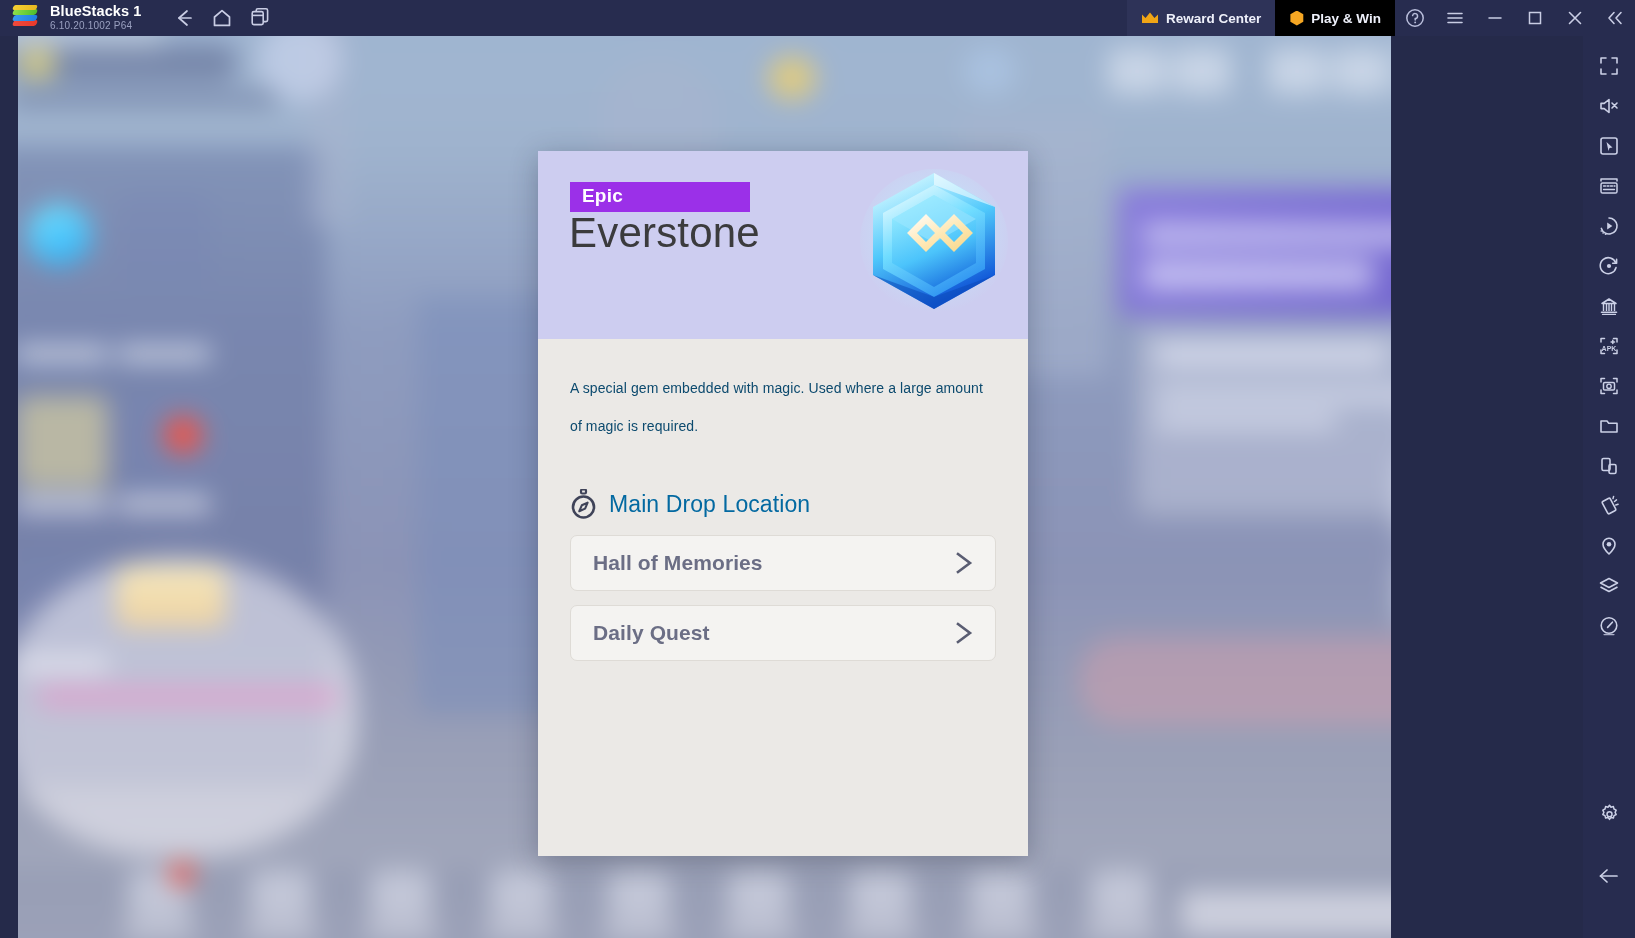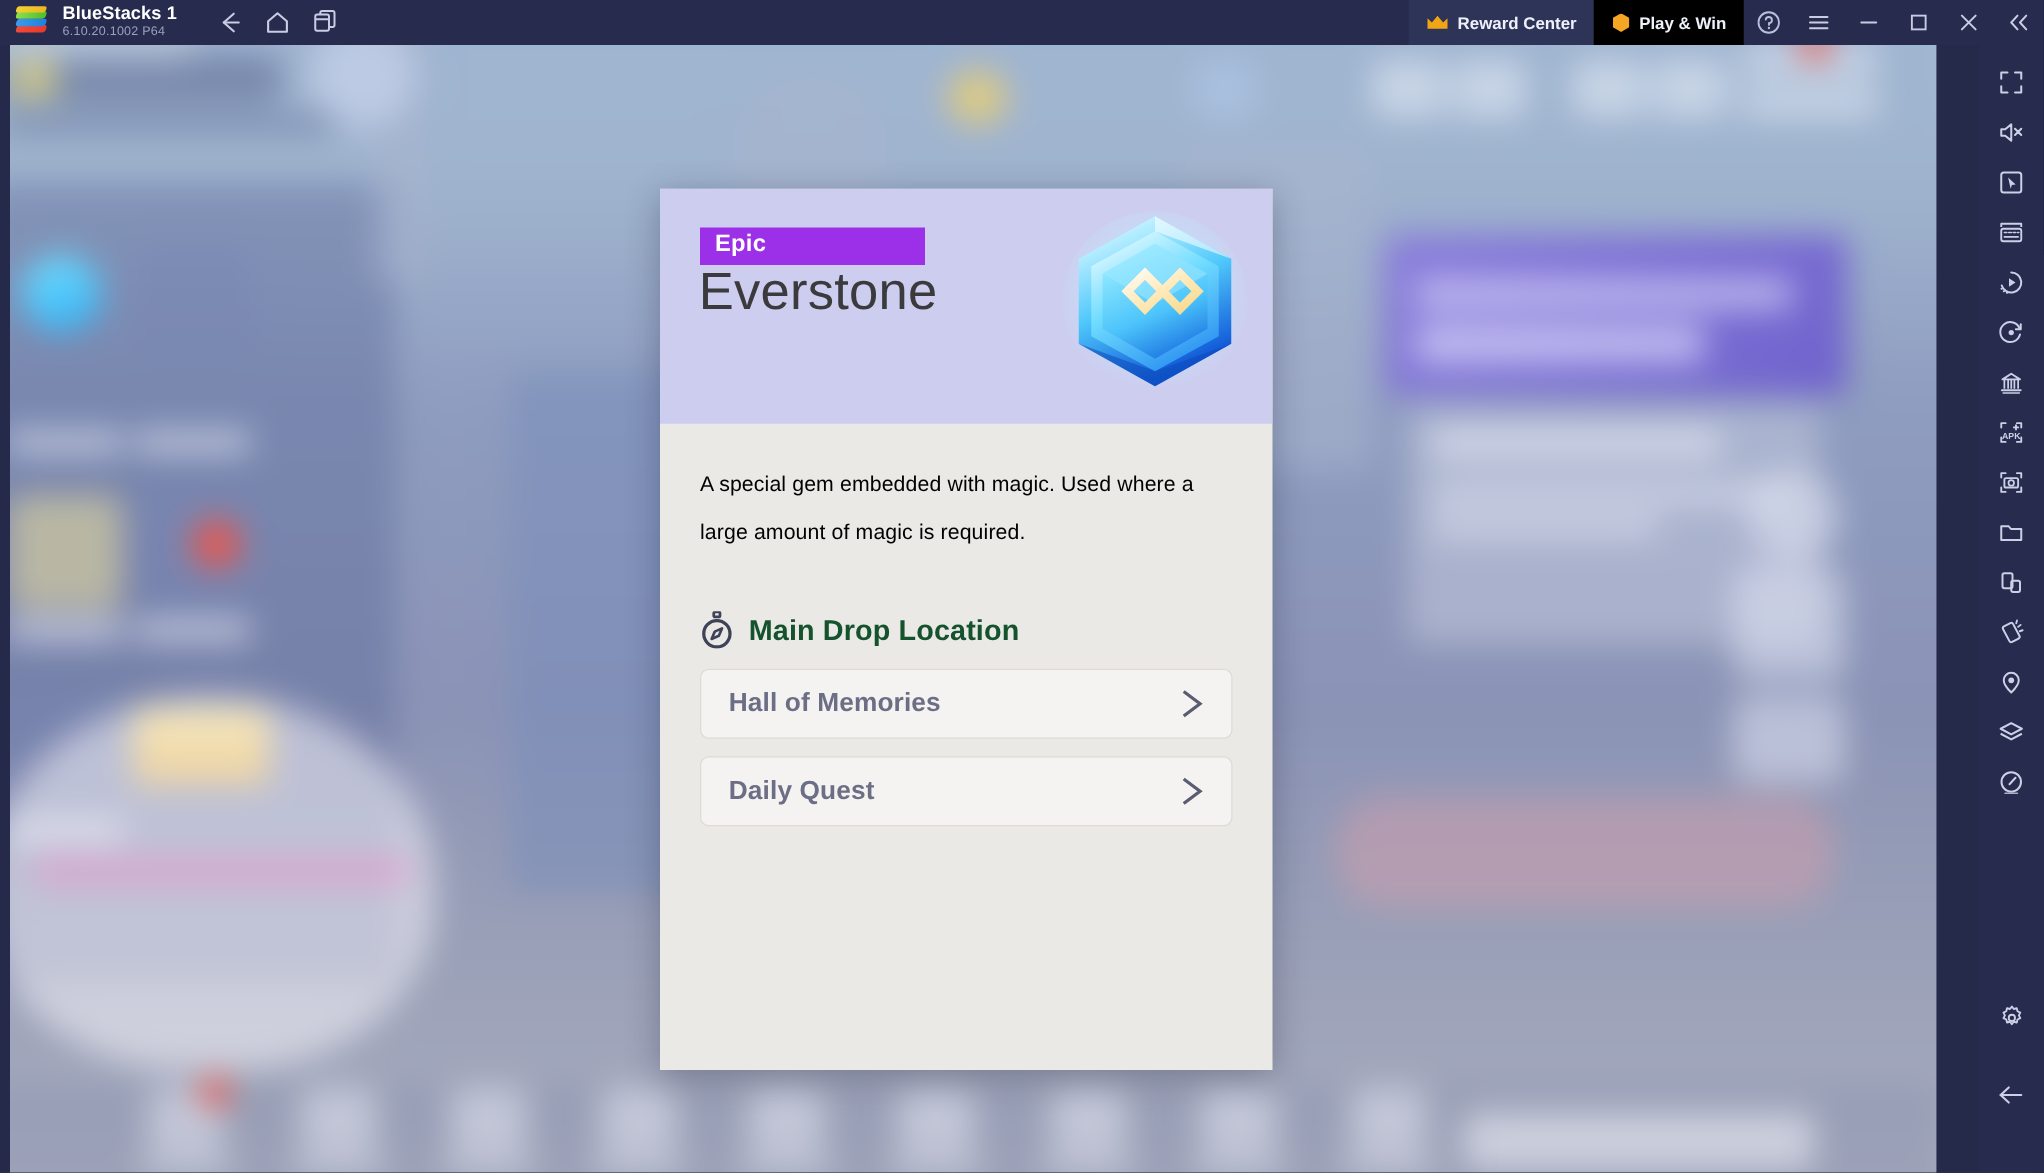--- a/index.html
+++ b/index.html
@@ -68,22 +68,22 @@
   }
   .sb-item {
     width: 40px; height: 40px; margin-bottom: 0px;
     display: flex; align-items: center; justify-content: center;
     cursor: pointer; border-radius: 5px;
   }
   .sb-spacer { flex: 1 1 auto; }
 
   
   #gamearea {
-    position: absolute; left: 8px; top: 36px;
-    width: 1541px; height: 902px;
+    position: absolute; left: 18px; top: 36px;
+    width: 1373px; height: 902px;
     overflow: hidden;
     background: #9ba3bb;
   }
   #bgblur {
     position: absolute; left: -40px; top: -40px;
     width: 1663px; height: 982px;
     filter: blur(13px) saturate(1.05);
   }
   .bg-sky {
     position: absolute; inset: 0;
@@ -180,28 +180,28 @@
     color: #3b3b3d; font-size: 42px; font-weight: normal;
     letter-spacing: .2px; line-height: 44px;
   }
   .item-art {
     position: absolute; right: 14px; top: 12px;
     width: 160px; height: 160px;
   }
 
   #modal-body { flex: 1 1 auto; padding: 30px 32px 0 32px; position: relative; }
   .desc {
-    color: #000000; font-size: 17px; line-height: 38px;
+    color: #0c4a6e; font-size: 14px; line-height: 38px;
     letter-spacing: .1px; max-width: 420px;
   }
   .section-head {
     display: flex; align-items: center; gap: 12px;
     margin-top: 44px; margin-bottom: 16px;
   }
-  .section-head .sh-title { color: #14532d; font-size: 23px; font-weight: bold; letter-spacing: .1px; }
+  .section-head .sh-title { color: #0369a1; font-size: 23px; font-weight: normal; letter-spacing: .1px; }
 
   .drop-list { display: flex; flex-direction: column; gap: 14px; }
   .drop-row {
     height: 56px;
     background: #f4f3f1;
     border: 1px solid #dedbd6;
     border-radius: 7px;
     display: flex; align-items: center;
     padding: 0 18px 0 22px;
     cursor: pointer;

